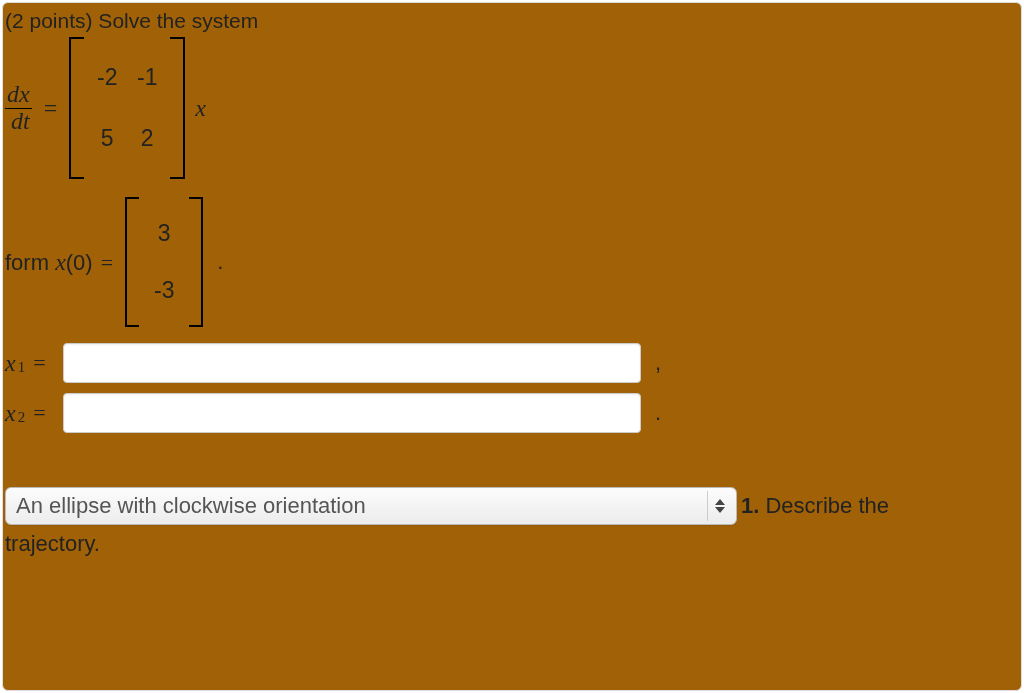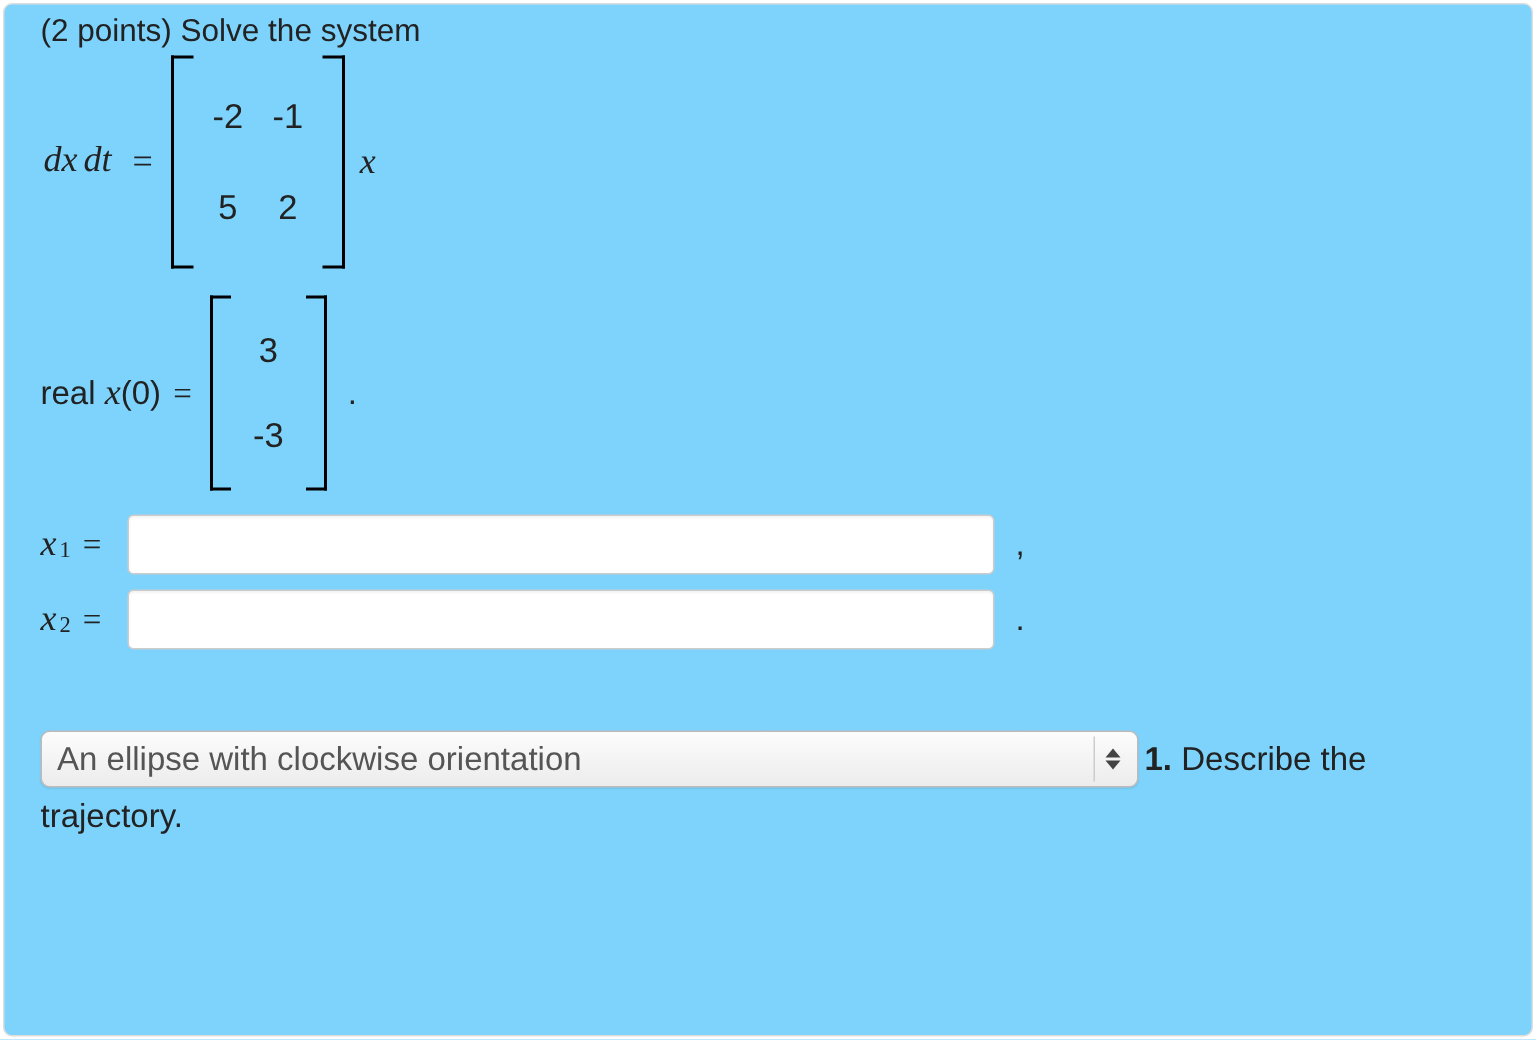--- a/index.html
+++ b/index.html
@@ -6,37 +6,38 @@
     margin: 0;
     padding: 0;
     background: #fff;
     font-family: Arial, Helvetica, sans-serif;
     font-size: 21px;
     color: #222;
   }
   .problem-box {
     border: 1px solid #ddd;
     border-radius: 6px;
-    background: #7dd3fc;
+    background: #a16207;
     margin: 2px;
     width: 1020px;
     height: 689px;
     box-sizing: border-box;
-    padding: 6px 10px 10px 24px;
+    padding: 6px 10px 10px 2px;
     position: relative;
   }
   .line { margin: 0 0 4px 0; }
   .math-row {
     display: flex;
     align-items: center;
     gap: 10px;
     margin: 4px 0 18px 0;
   }
   .frac {
     display: inline-flex;
+    flex-direction: column;
     align-items: flex-end;
     font-style: italic;
     font-family: "Times New Roman", serif;
     font-size: 24px;
     line-height: 1.05;
   }
   .frac .num { padding: 0 2px; }
   .frac .bar {
     border-top: 1.5px solid #000;
     width: 100%;
@@ -205,21 +206,21 @@
         <span class="cell">5</span>
         <span class="cell">2</span>
       </span>
       <span class="bracket-r"></span>
     </span>
     <span class="ital-x">x</span>
   </div>
 
   <div class="with-line">
     <span class="with-text">
-      <span>real </span><span class="ital-x">x</span><span>(0)</span>
+      <span>form </span><span class="ital-x">x</span><span>(0)</span>
       <span class="eq" style="font-size:22px;">=</span>
     </span>
     <span class="mat small">
       <span class="bracket-l"></span>
       <span class="mat-body">
         <span class="cell">3</span>
         <span class="cell">-3</span>
       </span>
       <span class="bracket-r"></span>
     </span>

